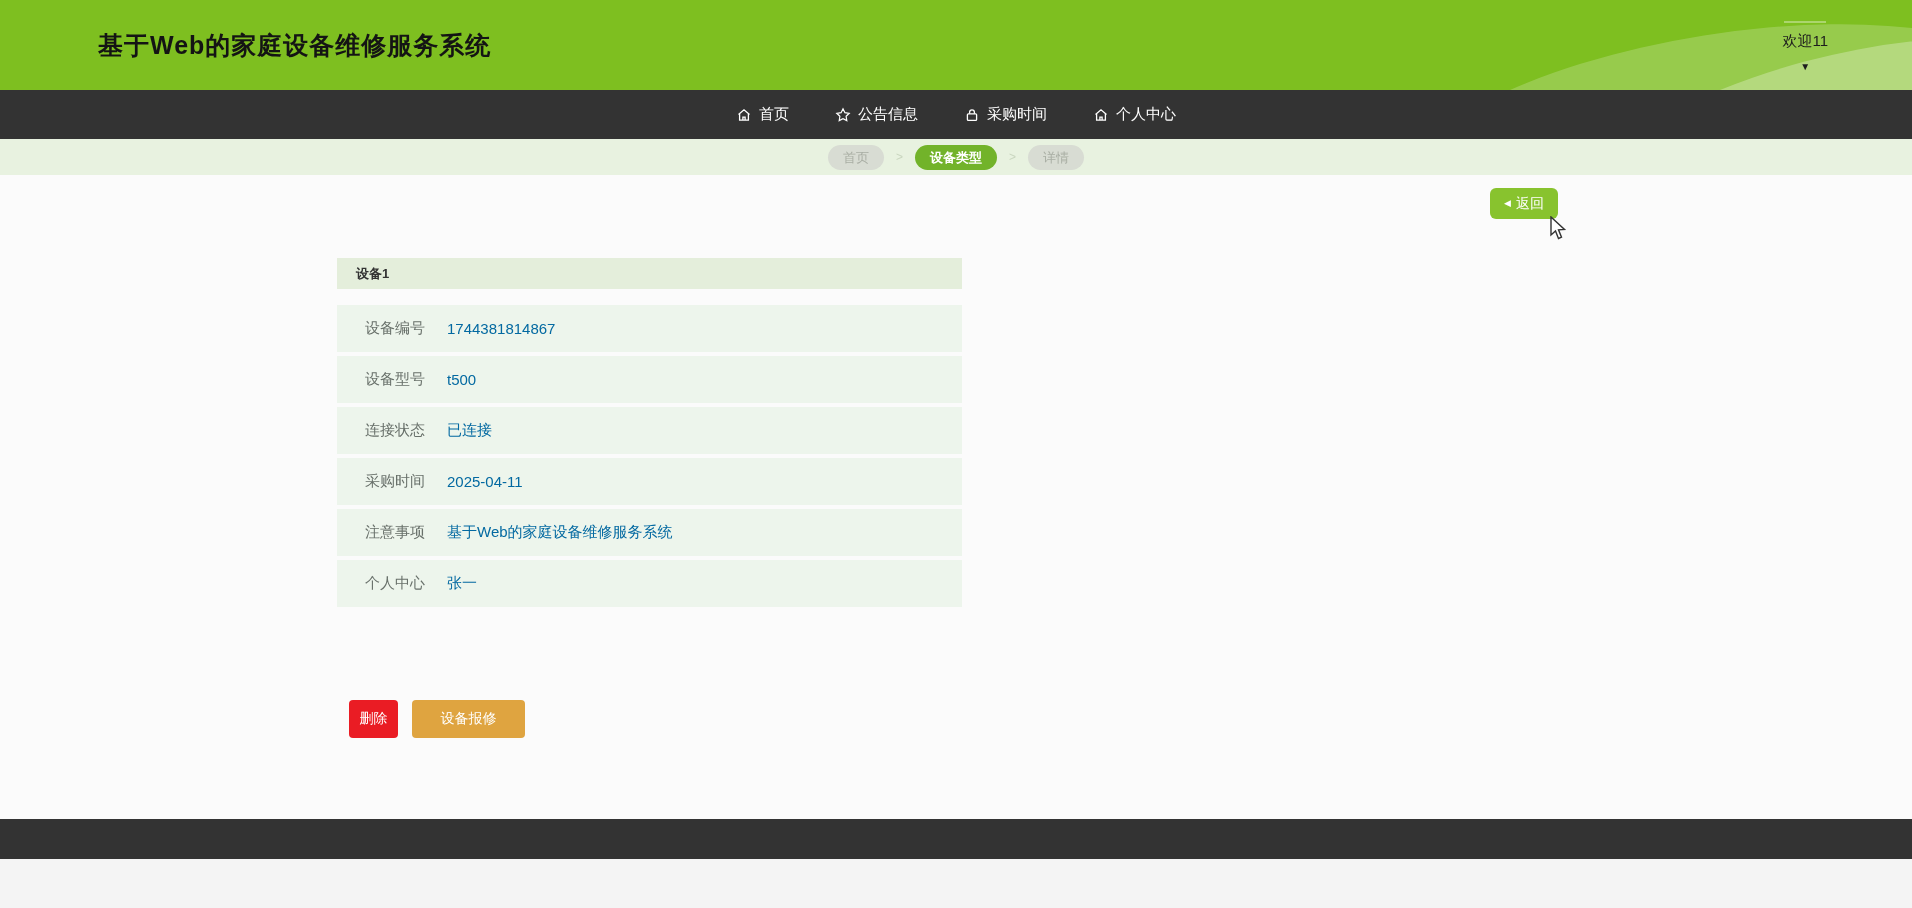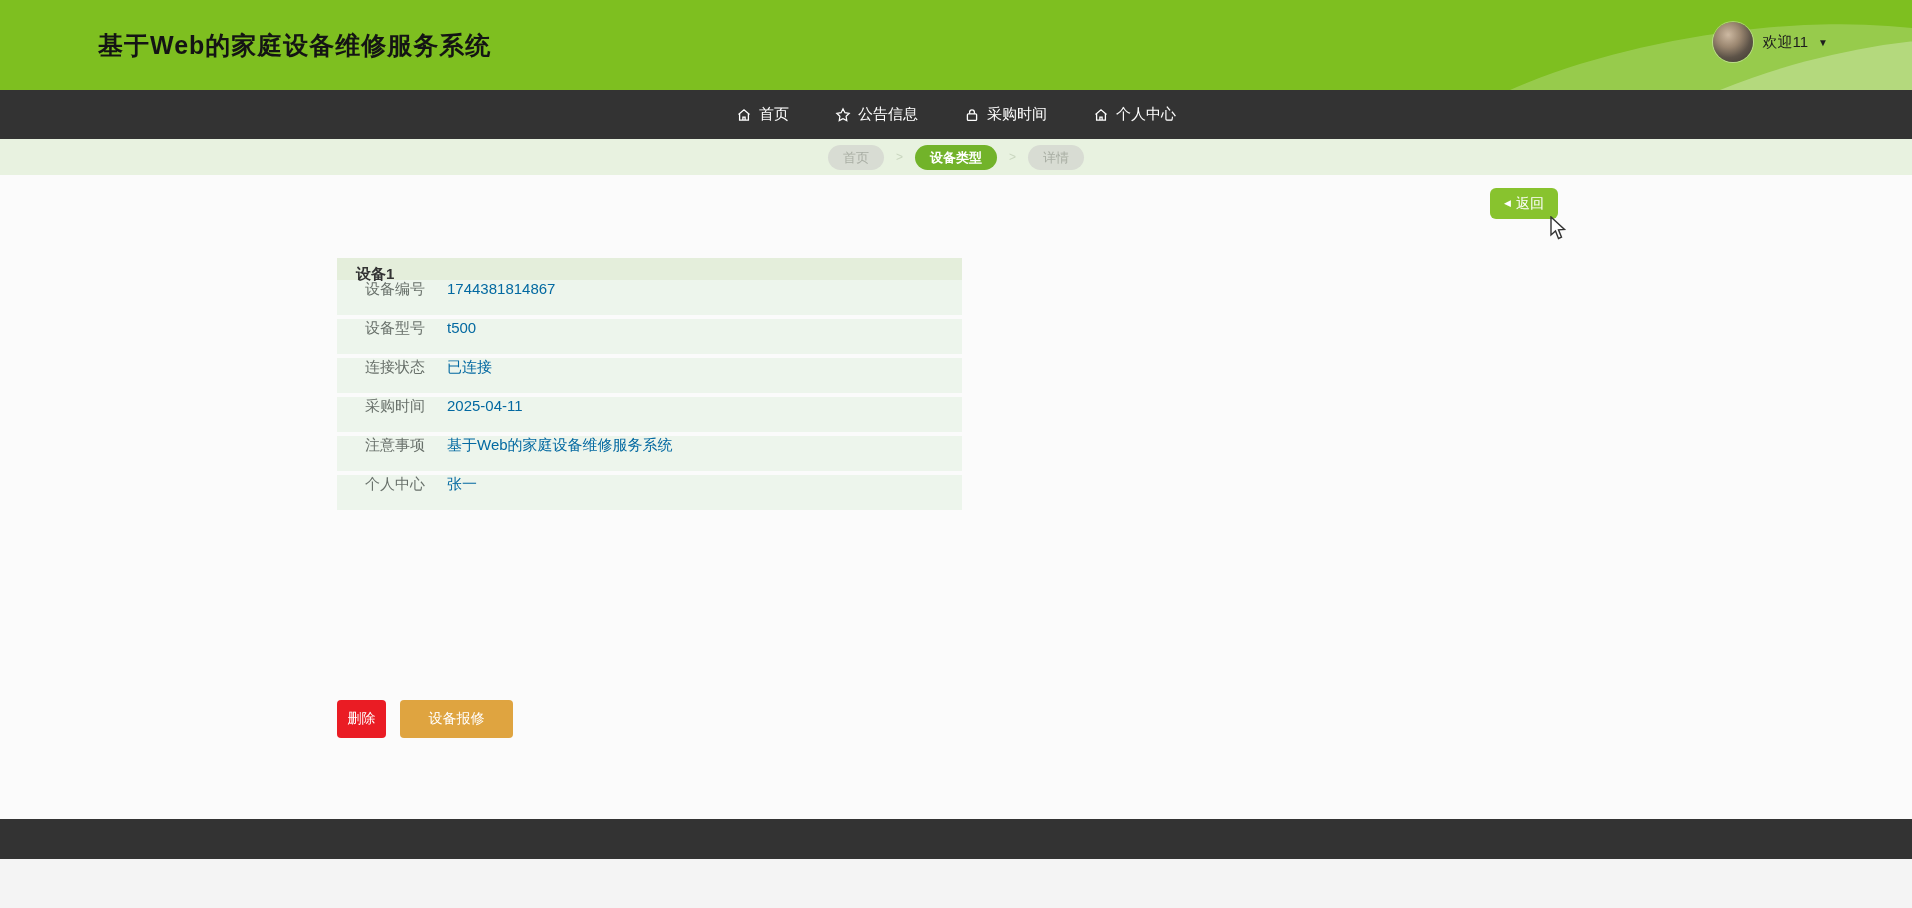--- a/index.html
+++ b/index.html
@@ -10,21 +10,21 @@
   
   .header { position:absolute; left:0; top:0; width:1912px; height:90px;
             background:#7ebf20; overflow:hidden; }
   .swoosh-a { position:absolute; right:-140px; top:34px; width:660px; height:230px;
               background:rgba(255,255,255,.20); border-radius:50%; transform:rotate(-9deg); }
   .swoosh-b { position:absolute; right:-200px; top:58px; width:560px; height:210px;
               background:rgba(255,255,255,.28); border-radius:50%; transform:rotate(-15deg); }
   .site-title { position:absolute; left:98px; top:0; height:90px; line-height:90px;
                 font-size:25px; font-weight:bold; color:#141414; letter-spacing:1px; }
   .user-chip { position:absolute; right:84px; top:22px; height:40px; display:flex;
-               align-items:center; gap:10px; cursor:pointer; }
+               align-items:center; gap:10px; cursor:pointer;flex-direction:column; }
   .avatar { width:40px; height:40px; border-radius:50%;
             background:radial-gradient(circle at 38% 32%, #cdb9a2 0%, #9a8670 34%, #5d5348 62%, #3a352e 100%);
             box-shadow:0 0 0 1px rgba(255,255,255,.35); }
   .welcome { font-size:15px; color:#1d1d1d; }
   .dd-arrow { font-size:10px; color:#1d1d1d; }
 
   
   .nav { position:absolute; left:0; top:90px; width:1912px; height:49px; background:#333333;
          display:flex; align-items:center; justify-content:center; gap:38px; }
   .nav-item { display:flex; align-items:center; gap:7px; color:#ffffff; font-size:15px;
@@ -45,31 +45,31 @@
 
   .back-btn { position:absolute; left:1490px; top:13px; width:68px; height:31px;
               background:#88c32e; border:none; border-radius:6px; color:#ffffff;
               font-size:14px; display:flex; align-items:center; justify-content:center;
               gap:5px; cursor:pointer; font-family:"Liberation Sans", sans-serif; }
   .back-btn .tri { font-size:9px; line-height:1; }
 
   .cursor { position:absolute; left:1548px; top:41px; width:22px; height:26px; }
 
   .detail-table { position:absolute; left:337px; top:83px; width:625px; }
-  .tbl-title { height:22px; line-height:31px; background:#e4eedb; padding-left:19px;
-               font-size:15px; font-weight:bold; color:#333333; margin-bottom:0; }
-  .tbl-row { height:35px; background:#edf5ec; margin-bottom:4px; display:flex;
-             align-items:flex-start; padding-left:28px; font-size:15px; }
+  .tbl-title { height:31px; line-height:31px; background:#e4eedb; padding-left:19px;
+               font-size:13px; font-weight:bold; color:#333333; margin-bottom:16px; }
+  .tbl-row { height:47px; background:#edf5ec; margin-bottom:4px; display:flex;
+             align-items:center; padding-left:28px; font-size:15px; }
   .tbl-label { width:82px; color:#68706a; flex:0 0 82px; }
   .tbl-value { color:#0369a1; }
 
   .actions { position:absolute; left:337px; top:525px; display:flex; gap:14px; }
   .btn { border:none; border-radius:4px; color:#ffffff; font-size:14px; height:38px;
          cursor:pointer; font-family:"Liberation Sans", sans-serif; }
-  .btn-delete { width:49px; background:#ea1c24; }
+  .btn-delete { width:49px; background:#ea1c24;margin-left:12px; }
   .btn-repair { width:113px; background:#dfa440; }
 
   
   .footer { position:absolute; left:0; top:819px; width:1912px; height:40px; background:#333333; }
   .below-footer { position:absolute; left:0; top:859px; width:1912px; height:49px; background:#f4f4f4; }
 </style>
 </head>
 <body>
 
 <div id="stage">

